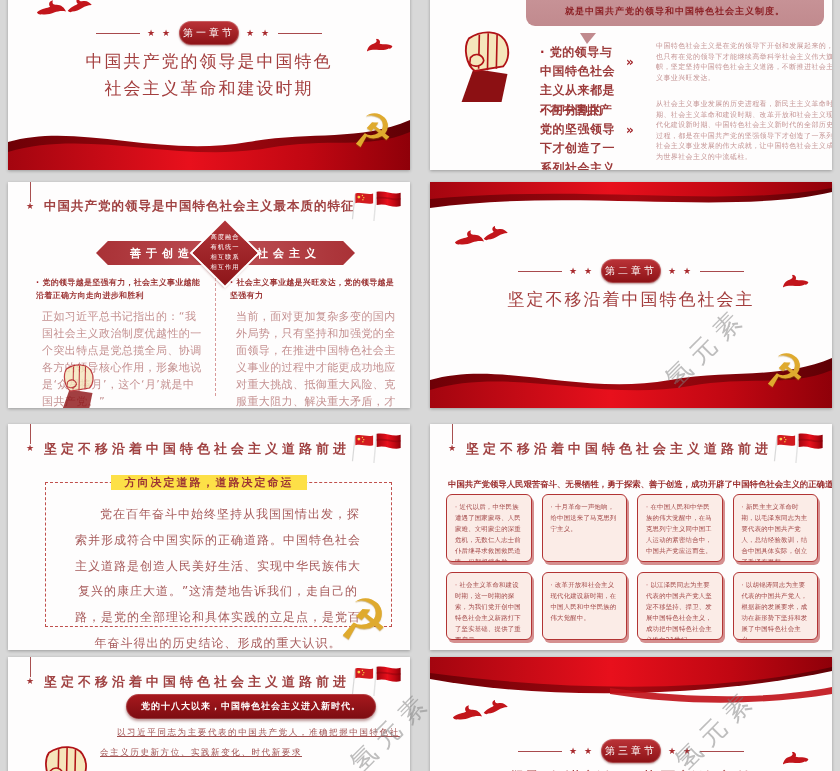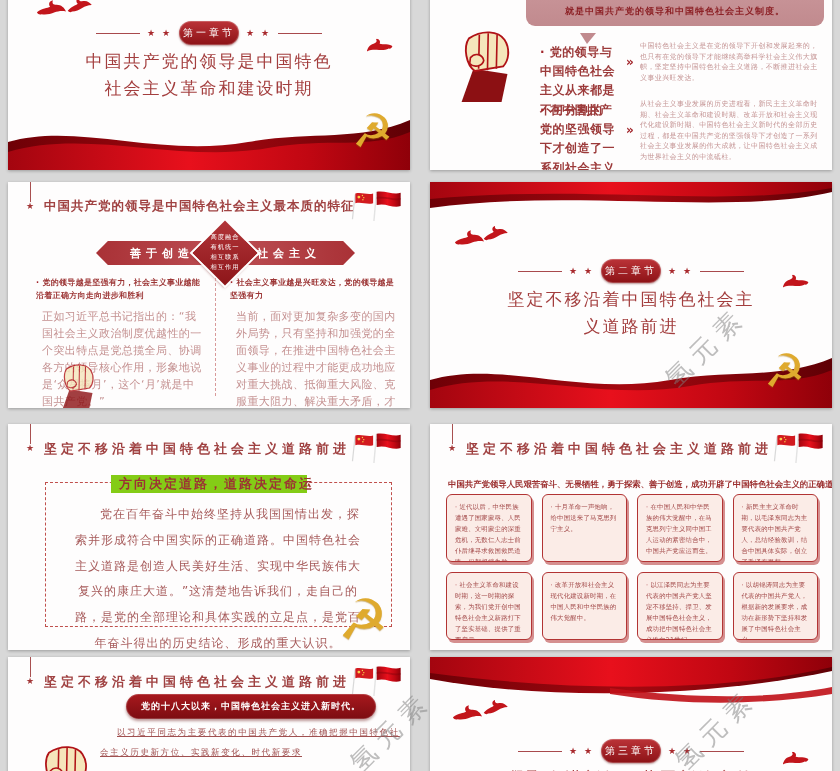--- a/index.html
+++ b/index.html
@@ -26,38 +26,38 @@
   .flags{position:absolute;top:8px;right:8px;width:56px;height:32px;}
   
   .bubble{position:absolute;background:linear-gradient(180deg,#cb989c,#c18a8e);border-radius:9px;
           color:#8d2227;font-weight:bold;font-size:9px;line-height:1.9;letter-spacing:1px;
           text-align:center;padding:6px 10px;}
   .bubble-tail{position:absolute;width:0;height:0;border-left:7px solid transparent;
                border-right:9px solid transparent;border-top:11px solid #c18a8e;}
   .pt-title{position:absolute;color:#9c3a3a;font-weight:bold;font-size:12px;line-height:1.6;letter-spacing:.5px;}
   .pt-title::before{content:"· ";color:#a2242a;}
   .chev{position:absolute;color:#a2242a;font-weight:bold;font-size:12px;line-height:1;}
-  .pt-para{position:absolute;color:#c49494;font-size:7px;line-height:1.5;letter-spacing:.4px;}
+  .pt-para{position:absolute;color:#c49494;font-size:7px;line-height:1.5;letter-spacing:.4px;margin-left:16px;}
   
   .banner{position:absolute;height:24px;display:flex;align-items:center;justify-content:center;
           color:#fff;font-weight:bold;font-size:11px;letter-spacing:5px;}
   .banner.l{background:linear-gradient(90deg,#a93136,#bd5055);clip-path:polygon(0 50%,9% 0,100% 0,100% 100%,9% 100%);}
   .banner.r{background:linear-gradient(90deg,#bd5055,#a93136);clip-path:polygon(0 0,91% 0,100% 50%,91% 100%,0 100%);}
   .diamond{position:absolute;width:46px;height:46px;transform:rotate(45deg);
            background:linear-gradient(135deg,#b23539,#8d1519);box-shadow:0 0 0 2px #fff,1px 2px 3px rgba(120,20,20,.5);}
   .diamond-text{position:absolute;text-align:center;color:#fff;font-size:6.3px;line-height:1.6;letter-spacing:1px;}
   .diamond-text span{display:block;}
   .col-point{position:absolute;color:#9c3535;font-weight:bold;font-size:8px;line-height:1.65;letter-spacing:.3px;}
   .col-point::before{content:"· ";color:#a2242a;}
   .col-para{position:absolute;color:#c49090;font-size:11px;line-height:1.55;letter-spacing:.4px;}
   .v-dash{position:absolute;width:0;border-left:1px dashed #d89a9a;}
   
   .dash-box{position:absolute;border:1.5px dashed #c0504d;}
-  .dash-label{position:absolute;text-align:center;color:#9c3333;font-weight:bold;font-size:13px;
-              letter-spacing:2px;background:#84cc16;padding:0 8px;white-space:nowrap;}
+  .dash-label{position:absolute;text-align:center;color:#9c3333;font-weight:bold;font-size:11px;
+              letter-spacing:2px;background:#fde047;padding:0 8px;white-space:nowrap;}
   .dash-text{position:absolute;color:#a65a5a;font-size:12px;line-height:2.15;letter-spacing:1px;
              text-indent:2em;text-align:center;}
   
   .f-sub{position:absolute;color:#9c3030;font-weight:bold;font-size:8.4px;white-space:nowrap;}
   .cards{position:absolute;display:grid;grid-template-columns:repeat(4,1fr);grid-template-rows:repeat(2,1fr);gap:10px;}
   .card{background:#fbece7;border:1px solid #b23434;border-radius:6px;
         box-shadow:2px 3px 0 rgba(178,52,52,.55);padding:7px 6px 5px 8px;overflow:hidden;}
   .card span{display:block;color:#a24848;font-size:6.4px;line-height:1.72;letter-spacing:.2px;}
   .card span::before{content:"· ";color:#a2242a;}
   
@@ -197,21 +197,20 @@
       </svg>
     <div class="chapter-row" style="top:77px">
       <span class="ch-line"></span>
       <span class="ch-stars">★ ★</span>
       <span class="ch-pill">第二章节</span>
       <span class="ch-stars">★ ★</span>
       <span class="ch-line"></span>
     </div>
     <div class="cover-title" style="top:104px">
       <div>坚定不移沿着中国特色社会主</div>
-      <div>义道路前进</div>
     </div>
     <svg class="abs" style="left:0;bottom:0" width="402" height="62" viewBox="0 0 402 62">
       <path fill="url(#gDark)" d="M0 34 C 70 14 150 50 240 34 C 300 23 350 34 402 12 L402 62 L0 62 Z"></path>
       <path fill="url(#gRed)" d="M0 44 C 80 20 170 56 260 40 C 320 29 360 42 402 24 L402 62 L0 62 Z"></path>
     </svg>
     <span class="emblem" style="left:334px;top:166px;font-size:46px">☭</span>
   </div>
 
   <div class="slide" style="left:8px;top:424px;">
     <span class="pin" style="left:22px;top:0"></span>

